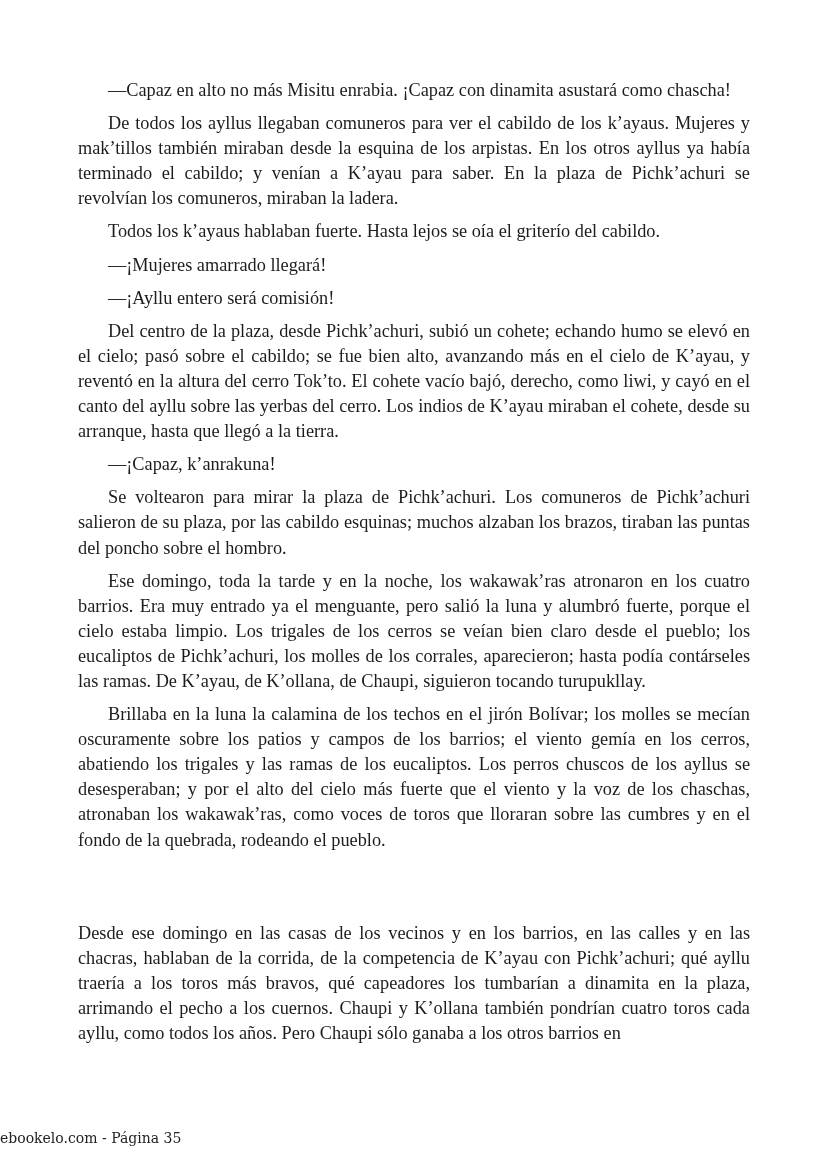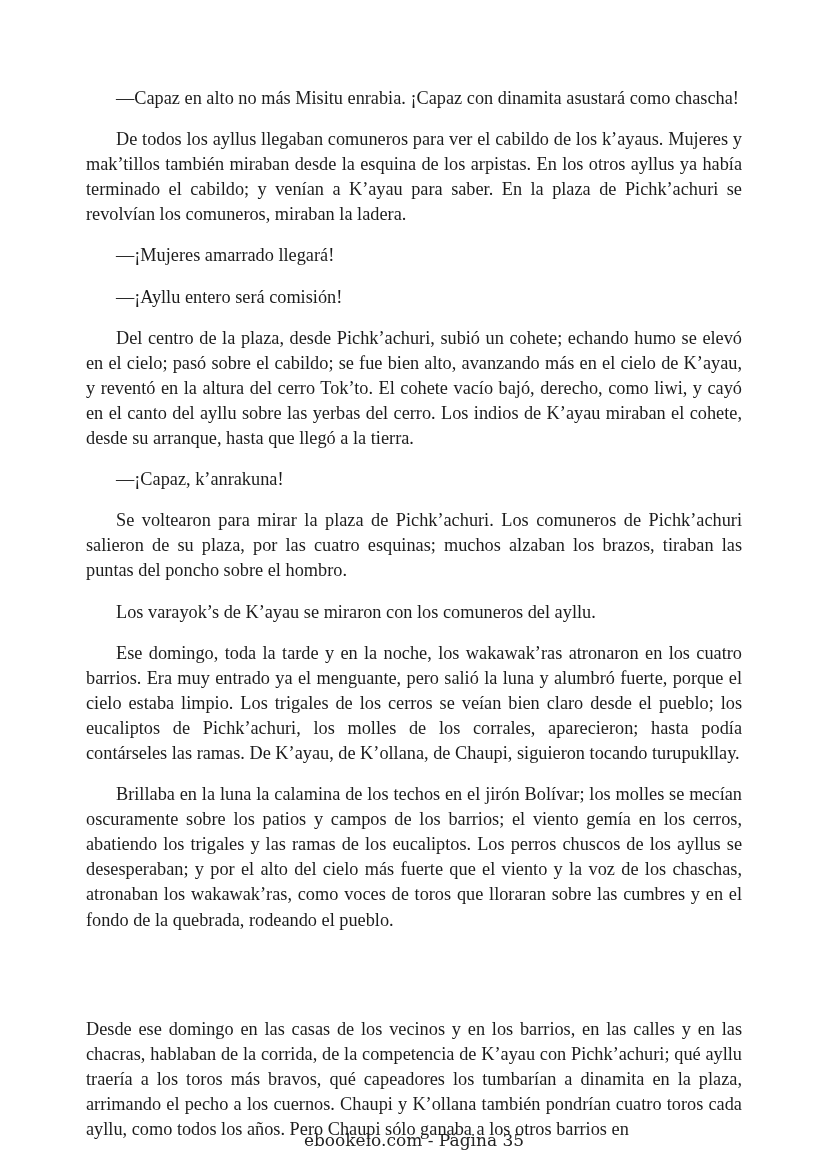--- a/index.html
+++ b/index.html
@@ -8,49 +8,48 @@
     position: absolute;
     left: 70px;
     top: 70px;
     width: 688px;
     font-family: "Liberation Serif", "DejaVu Serif", serif;
     font-size: 18.3px;
     line-height: 25.1px;
     color: #1c1c1c;
   }
   .page p {
-    margin: 16px;
+    margin: 8px;
     text-indent: 30px;
     text-align: justify;
   }
   .page p.noindent { text-indent: 0; }
   .gap { height: 52px; }
   .footer {
     position: absolute;
     left: 0;
     width: 828px;
     top: 1130px;
-    text-align: center;
     font-family: "DejaVu Serif", "Liberation Serif", serif;
-    font-size: 17px;
+    font-size: 14px;
     color: #222;
   }
 </style>
 </head>
 <body>
 
 <div class="page">
   <p>—Capaz en alto no más Misitu enrabia. ¡Capaz con dinamita asustará como chascha!</p>
   <p>De todos los ayllus llegaban comuneros para ver el cabildo de los k’ayaus. Mujeres y mak’tillos también miraban desde la esquina de los arpistas. En los otros ayllus ya había terminado el cabildo; y venían a K’ayau para saber. En la plaza de Pichk’achuri se revolvían los comuneros, miraban la ladera.</p>
+  <p>Todos los k’ayaus hablaban fuerte. Hasta lejos se oía el griterío del cabildo.</p>
   <p>—¡Mujeres amarrado llegará!</p>
   <p>—¡Ayllu entero será comisión!</p>
   <p>Del centro de la plaza, desde Pichk’achuri, subió un cohete; echando humo se elevó en el cielo; pasó sobre el cabildo; se fue bien alto, avanzando más en el cielo de K’ayau, y reventó en la altura del cerro Tok’to. El cohete vacío bajó, derecho, como liwi, y cayó en el canto del ayllu sobre las yerbas del cerro. Los indios de K’ayau miraban el cohete, desde su arranque, hasta que llegó a la tierra.</p>
   <p>—¡Capaz, k’anrakuna!</p>
-  <p>Se voltearon para mirar la plaza de Pichk’achuri. Los comuneros de Pichk’achuri salieron de su plaza, por las cuatro esquinas; muchos alzaban los brazos, tiraban las puntas del poncho sobre el hombro.</p>
-  <p>Los varayok’s de K’ayau se miraron con los comuneros del ayllu.</p>
+  <p>Se voltearon para mirar la plaza de Pichk’achuri. Los comuneros de Pichk’achuri salieron de su plaza, por las cabildo esquinas; muchos alzaban los brazos, tiraban las puntas del poncho sobre el hombro.</p>
   <p>Ese domingo, toda la tarde y en la noche, los wakawak’ras atronaron en los cuatro barrios. Era muy entrado ya el menguante, pero salió la luna y alumbró fuerte, porque el cielo estaba limpio. Los trigales de los cerros se veían bien claro desde el pueblo; los eucaliptos de Pichk’achuri, los molles de los corrales, aparecieron; hasta podía contárseles las ramas. De K’ayau, de K’ollana, de Chaupi, siguieron tocando turupukllay.</p>
   <p>Brillaba en la luna la calamina de los techos en el jirón Bolívar; los molles se mecían oscuramente sobre los patios y campos de los barrios; el viento gemía en los cerros, abatiendo los trigales y las ramas de los eucaliptos. Los perros chuscos de los ayllus se desesperaban; y por el alto del cielo más fuerte que el viento y la voz de los chaschas, atronaban los wakawak’ras, como voces de toros que lloraran sobre las cumbres y en el fondo de la quebrada, rodeando el pueblo.</p>
 
   <div class="gap"></div>
 
   <p class="noindent">Desde ese domingo en las casas de los vecinos y en los barrios, en las calles y en las chacras, hablaban de la corrida, de la competencia de K’ayau con Pichk’achuri; qué ayllu traería a los toros más bravos, qué capeadores los tumbarían a dinamita en la plaza, arrimando el pecho a los cuernos. Chaupi y K’ollana también pondrían cuatro toros cada ayllu, como todos los años. Pero Chaupi sólo ganaba a los otros barrios en</p>
 </div>
 
 <div class="footer">ebookelo.com - Página 35</div>
 

